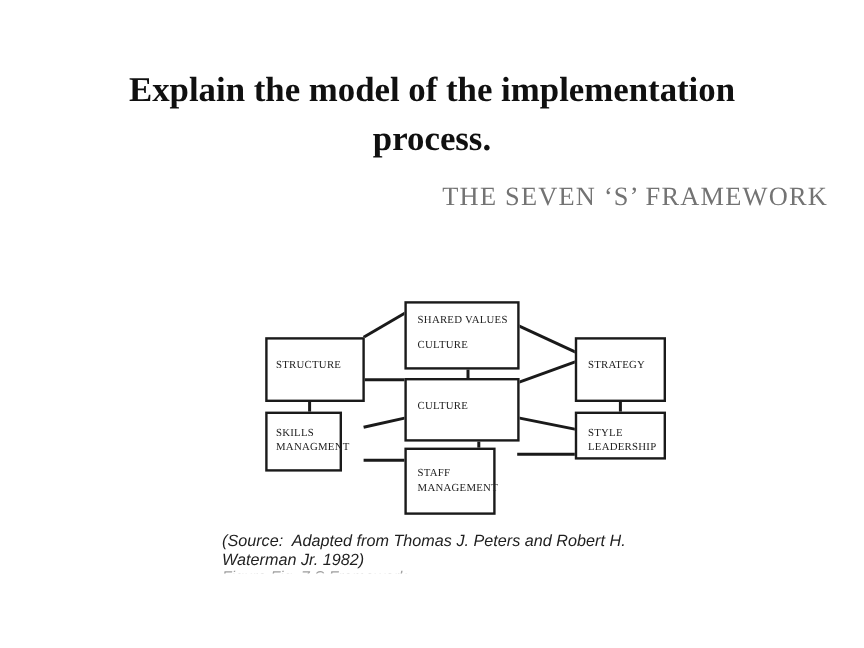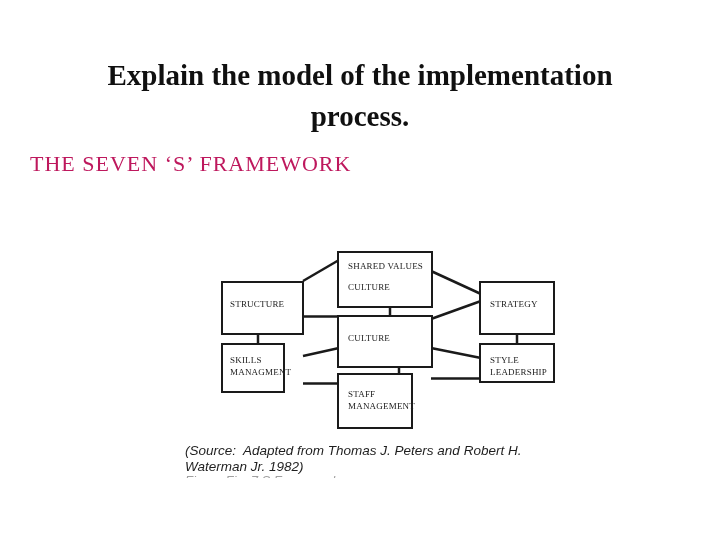--- a/index.html
+++ b/index.html
@@ -11,21 +11,21 @@
   .slide{position:absolute;inset:0;background:#ffffff;border-radius:30px;}
 
   .title-block{
     position:absolute;top:55px;left:30px;right:30px;
     text-align:center;color:#101010;
     font-family:"Liberation Serif", serif;
     font-weight:700;font-size:29px;line-height:41px;
   }
   .subtitle{
     position:absolute;top:150px;left:30px;right:30px;
-    text-align:left;color:#be185d;
+    text-align:right;color:#737373;
     font-family:"Liberation Serif", serif;
     font-weight:400;font-size:22px;letter-spacing:1px;line-height:28px;
   }
 
   .diagram{
     position:absolute;left:200px;top:240px;width:370px;height:200px;
   }
   .diagram svg{position:absolute;left:0;top:0;}
 
   .node{

